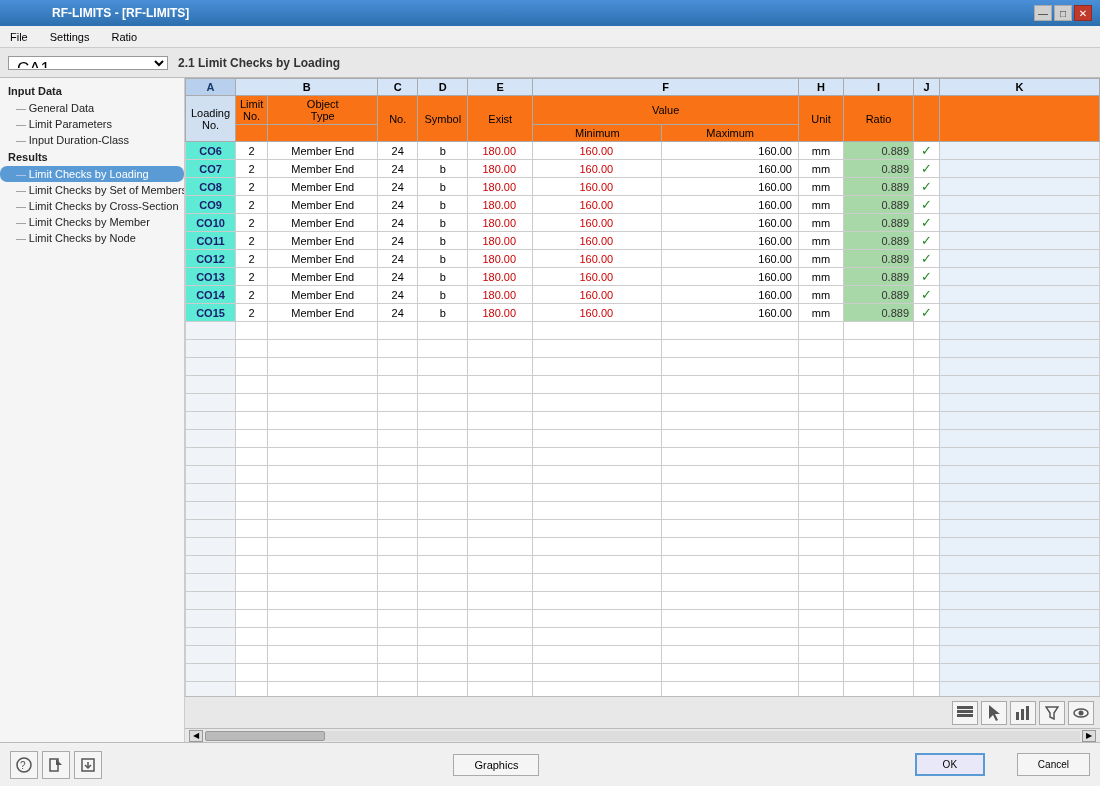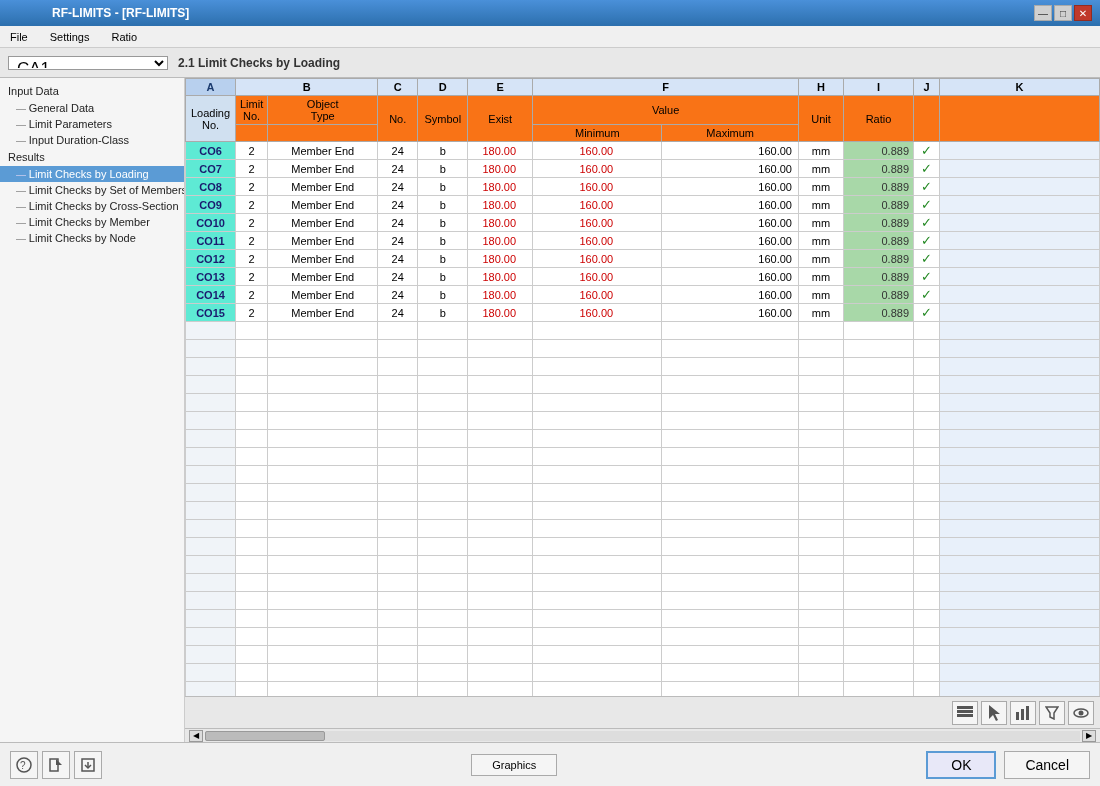--- a/index.html
+++ b/index.html
@@ -102,35 +102,36 @@
     
     .sidebar {
       width: 185px;
       min-width: 185px;
       background: #f5f5f5;
       border-right: 1px solid #ccc;
       overflow-y: auto;
       padding: 4px 0;
     }
     .sidebar-group-label {
-      font-weight: normal;
+      font-weight: bold;
       font-size: 11px;
       padding: 3px 8px;
       color: #222;
     }
     .sidebar-item {
       padding: 2px 8px 2px 16px;
       font-size: 11px;
       cursor: pointer;
       color: #222;
       white-space: nowrap;
     }
     .sidebar-item.active {
       background: #5b9bd5;
       color: white;
+      border-radius: 7px;
     }
     .sidebar-item::before {
       content: '— ';
       color: #888;
       font-size: 10px;
     }
     .sidebar-item.active::before {
       color: #cce;
     }
 
@@ -307,22 +308,23 @@
     }
     .bottom-right {
       display: flex;
       gap: 8px;
     }
     .action-btn {
       padding: 4px 20px;
       border: 1px solid #aaa;
       background: #f5f5f5;
       cursor: pointer;
-      font-size: 14px;
+      font-size: 10px;
       min-width: 70px;
+      margin-left: 24px;
     }
     .action-btn.ok-btn {
       background: #e8e8f8;
       border: 2px solid #5b9bd5;
     }
   </style>
 </head>
 <body>
 
 <div class="title-bar">

